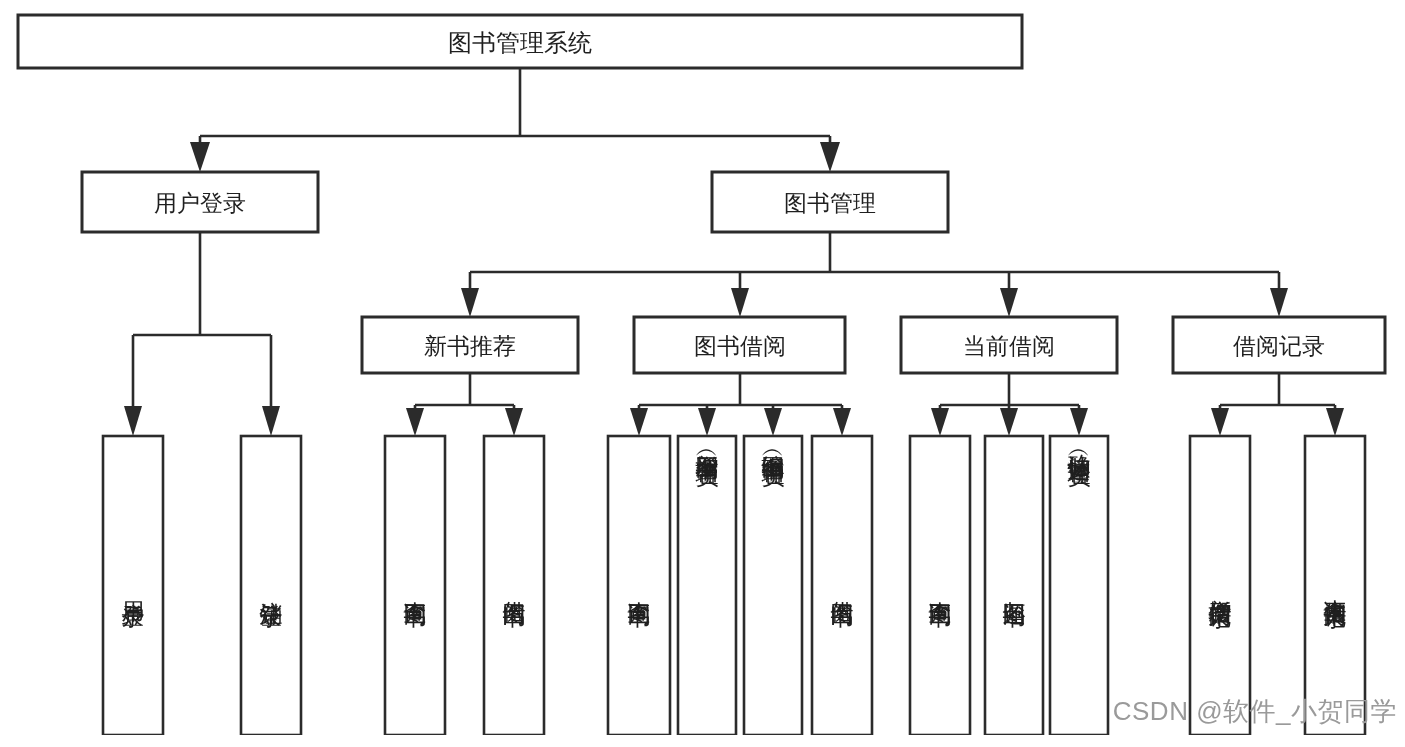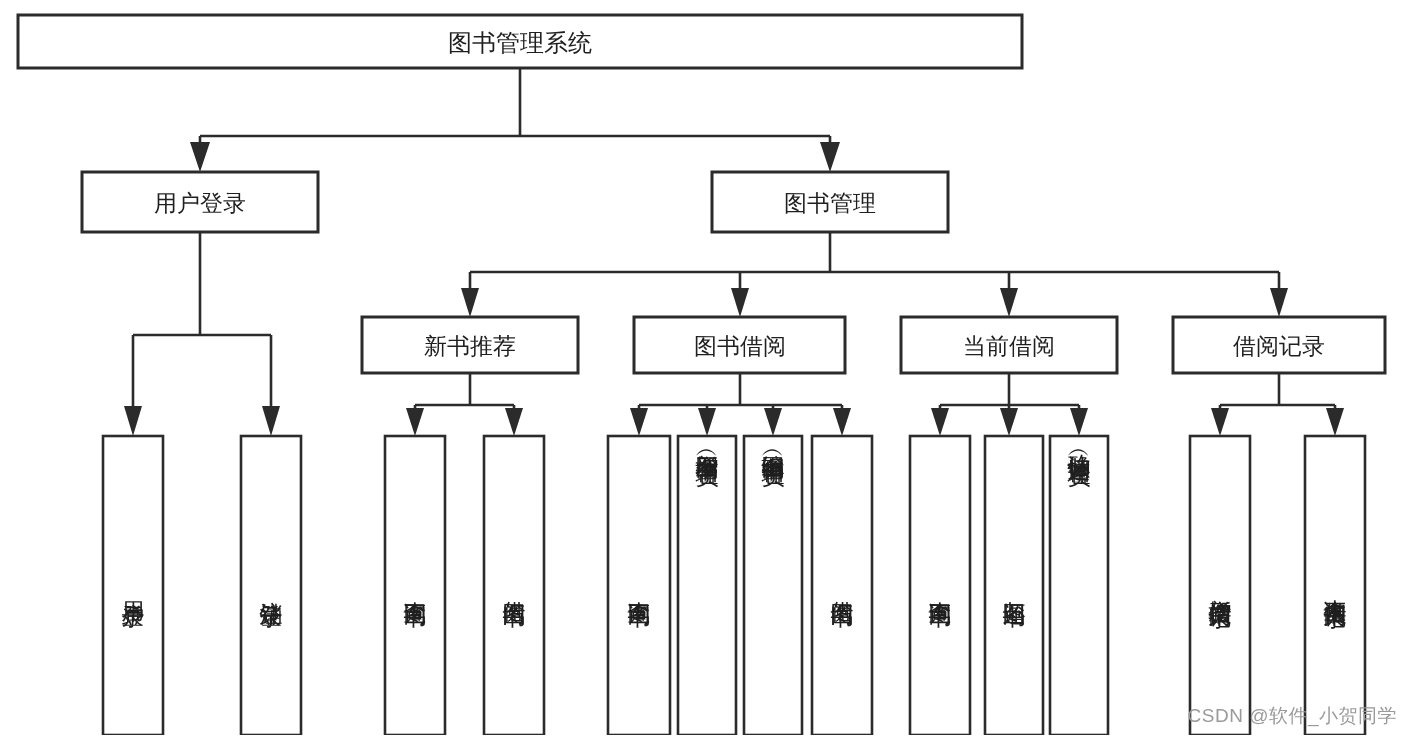--- a/index.html
+++ b/index.html
@@ -71,21 +71,21 @@
     line-height: 1.08;
     color: #1f1f1f;
     letter-spacing: 1.5px;
     white-space: nowrap;
   }
   .watermark {
     position: absolute;
     right: 8px;
     bottom: 6px;
     font-family: "Liberation Sans", "DejaVu Sans", sans-serif;
-    font-size: 19px;
+    font-size: 26px;
     color: #9a9a9a;
     letter-spacing: 0.5px;
     white-space: nowrap;
   }
 </style>
 </head>
 <body>
 
 <div id="diagram-root">
 

